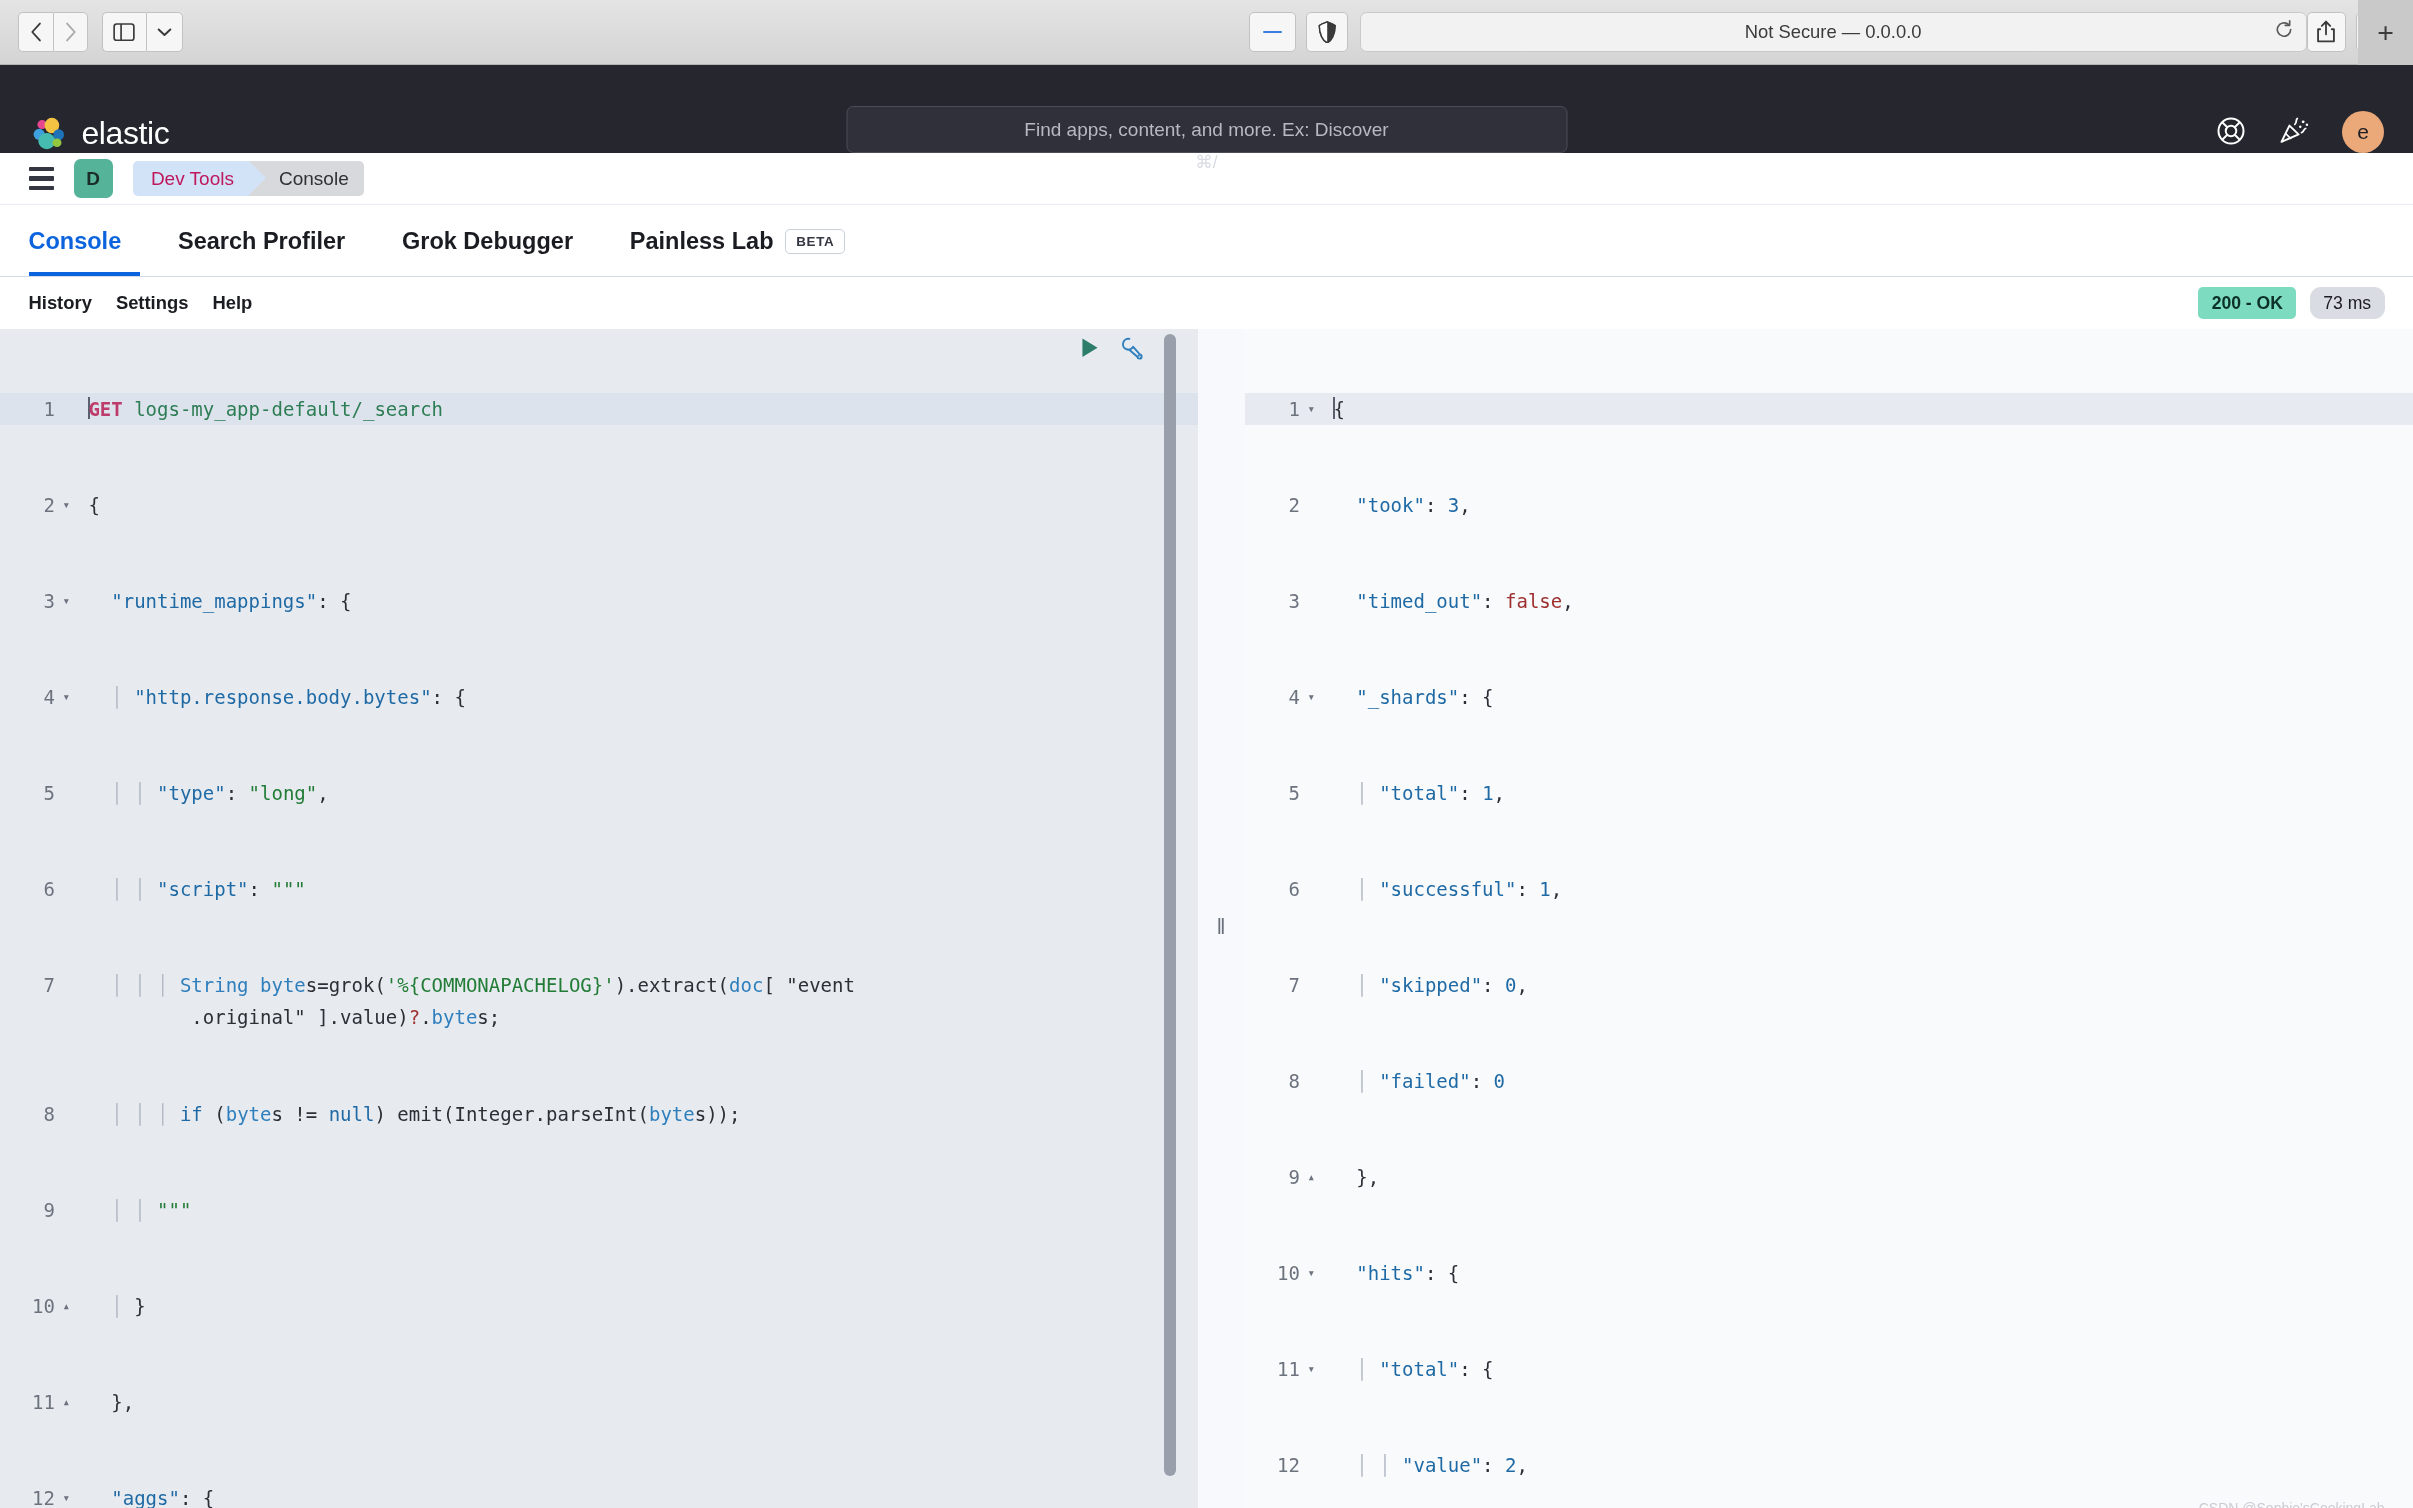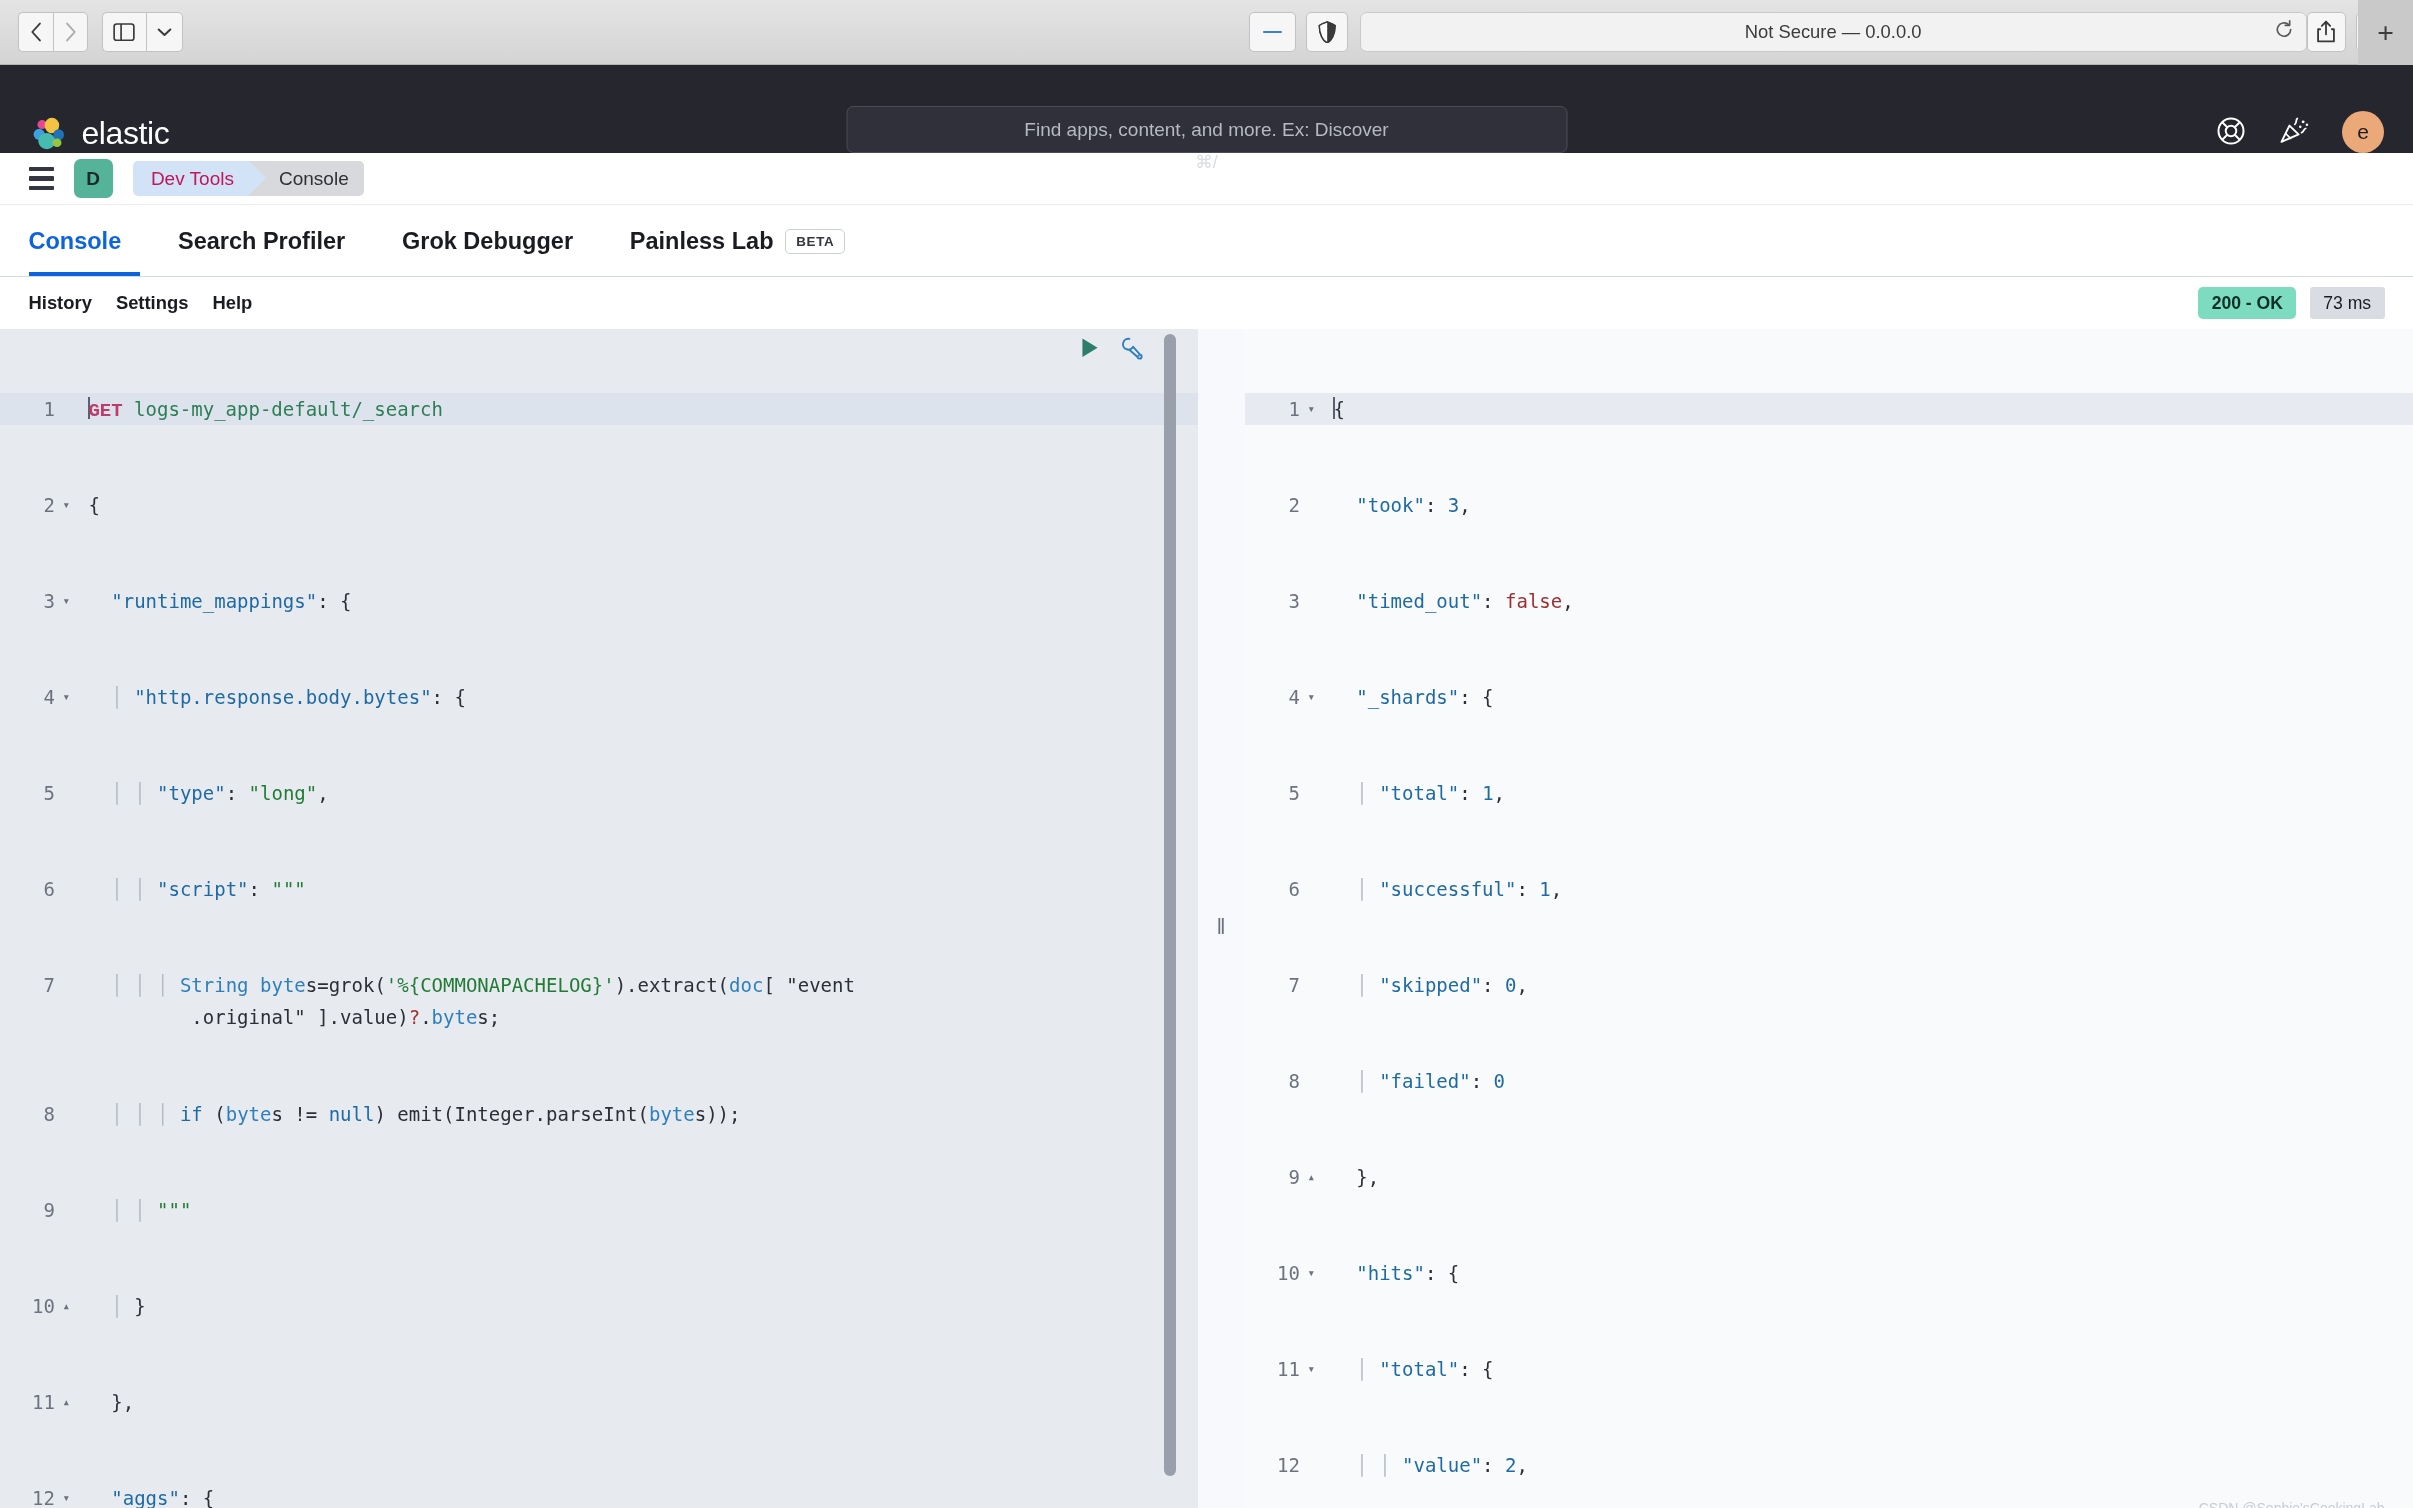--- a/index.html
+++ b/index.html
@@ -139,21 +139,21 @@
     padding: 0 28.5px; gap: 24px; position: relative;
   }
   .console-menu { font-size: 18.4px; font-weight: 700; color: #1a1c21; cursor: pointer;}
   .status-wrap { margin-left: auto; display: flex; align-items: center; gap: 13.4px; }
   .pill-ok {
     background: #7ddbc0; color: #0c2f28; font-size: 17.6px; font-weight: 600;
     padding: 5.9px 13.4px; border-radius: 5px;
   }
   .pill-time {
     background: #d9dce3; color: #1a1c21; font-size: 17.6px;
-    padding: 5.9px 13.4px; border-radius: 3px;
+    padding: 5.9px 13.4px; border-radius: 11px;
   }
 
   
   .editor-area {
     display: flex; height: calc(1508px - 65px - 72px - 52px - 72px - 52px);
     background: #fff; position: relative;
   }
   .pane { position: relative; overflow: hidden; }
   .pane-left  { width: 1198px; background: #e7ebf0; }
   .pane-divider {
@@ -172,21 +172,21 @@
     width: 60px; min-width: 60px; text-align: right;
     color: #6d737e; padding-right: 5px; user-select: none;
     font-family: "DejaVu Sans Mono", monospace; font-size: 19px;
   }
   .fold { width: 20px; min-width:20px; color:#6d737e; font-size: 12.6px; text-align:left; padding-left:2.5px;}
   .codetext { padding-left: 8.4px; }
   .line-active { background: #dde3ec; }
   .pane-right .line-active { background: #e7ebf1; }
 
   
-  .t-method { color: #bd3c6b; font-weight: 600; font-family: Liberation Mono, monospace;}
+  .t-method { color: #bd3c6b; font-weight: 600;}
   .t-url    { color: #2d7d55; }
   .t-key    { color: #1f6aa5; }
   .t-str    { color: #227c36; }
   .t-num    { color: #1f6aa5; }
   .t-bool   { color: #9e2f2f; }
   .t-punc   { color: #2c2f36; }
   .t-plain  { color: #2c2f36; }
   .t-ident  { color: #2f7fbd; }
   .t-kw     { color: #1f6aa5; }
   .t-regex  { color: #227c36; }

